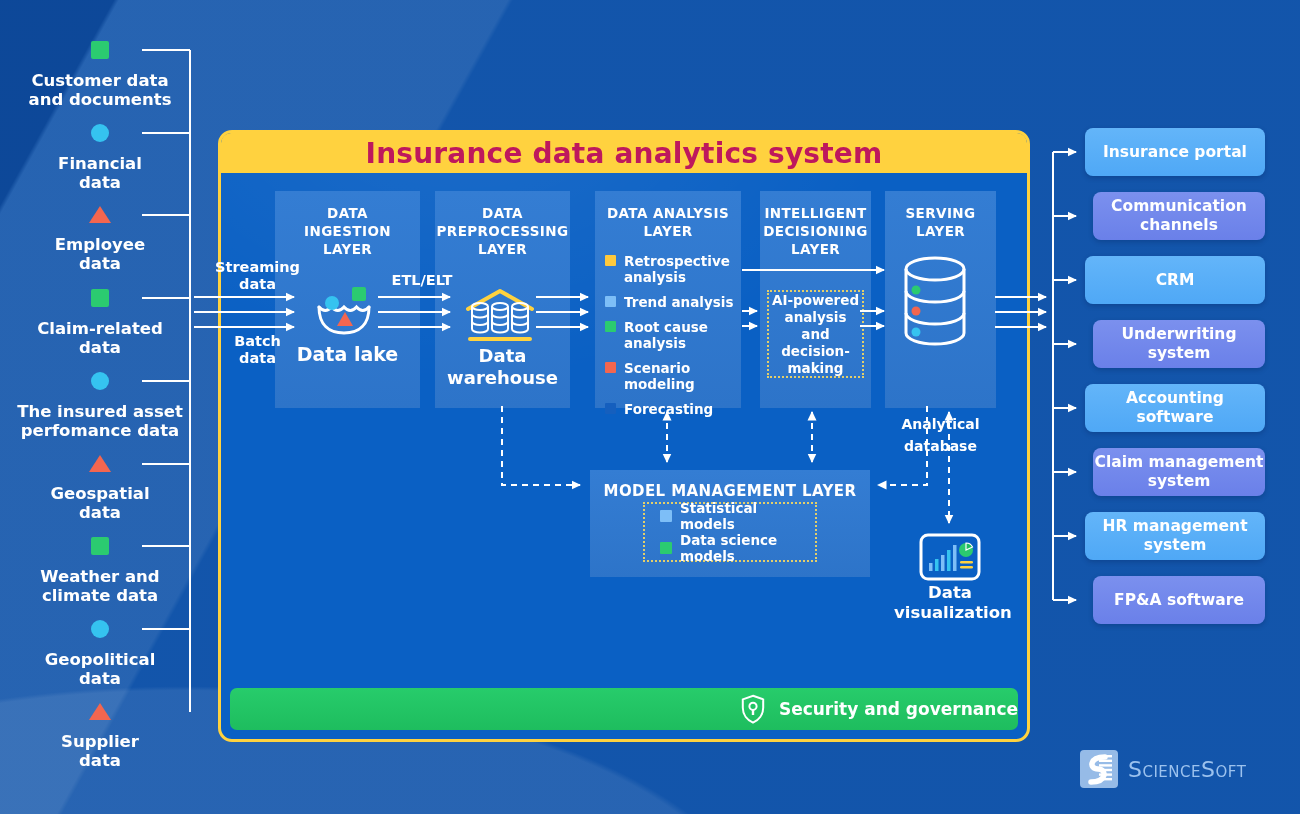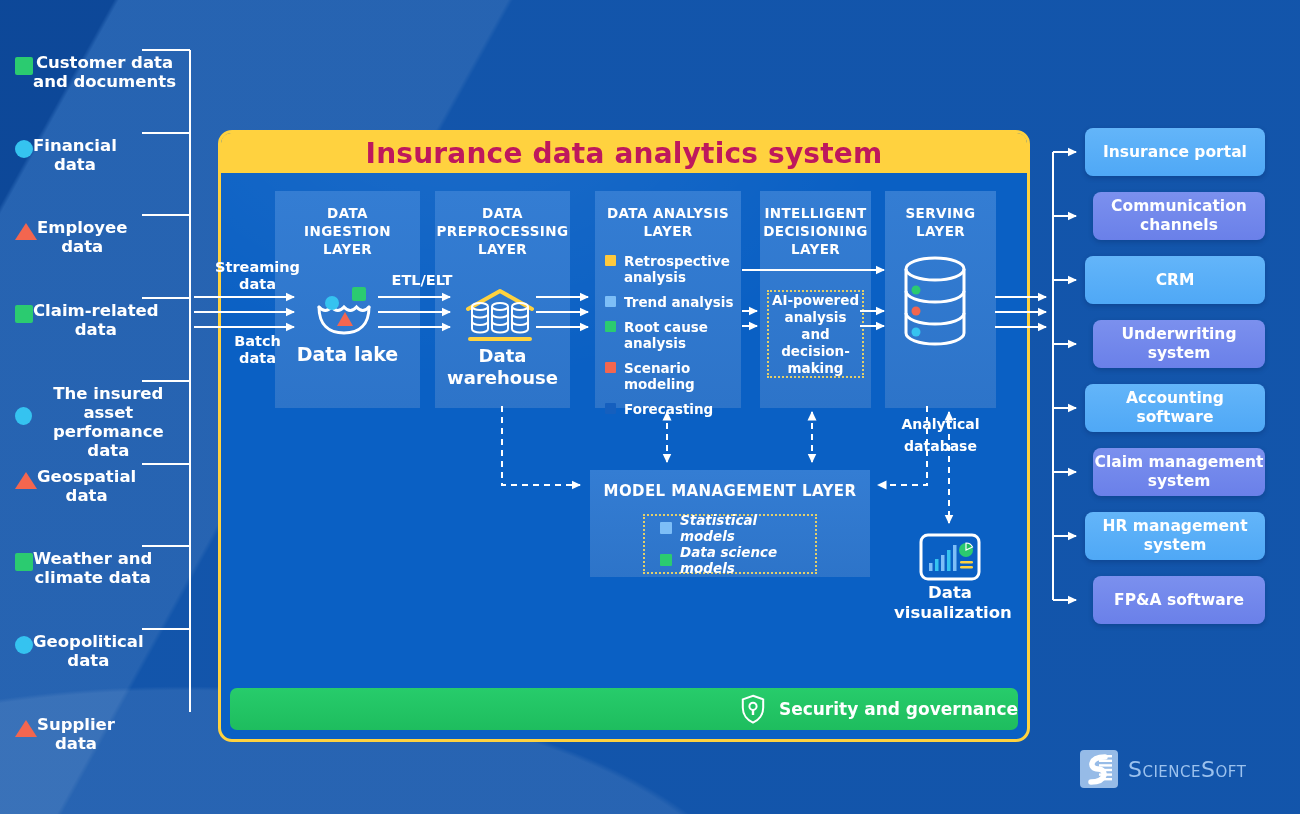--- a/index.html
+++ b/index.html
@@ -10,21 +10,21 @@
   }
   #stage {
     position:relative; width:1300px; height:814px; overflow:hidden;
     background:
       radial-gradient(ellipse 980px 430px at 14% 116%, rgba(255,255,255,0.09) 0 59%, rgba(255,255,255,0) 60%),
       linear-gradient(119deg, rgba(8,32,88,0.20) 0%, rgba(8,32,88,0.20) 6.5%, rgba(255,255,255,0.10) 6.8%, rgba(255,255,255,0.10) 29%, rgba(255,255,255,0.02) 29.3%),
       #0E52A9;
   }
 
   
-  .source { position:absolute; left:15px; width:170px; display:flex; flex-direction:row; align-items:center; }
+  .source { position:absolute; left:15px; width:170px; display:flex; flex-direction:column; align-items:center; }
   .shape { display:block; }
   .shape[data-shape="square"]   { width:18px; height:18px; background:#2BCB70; border-radius:2px; }
   .shape[data-shape="circle"]   { width:18px; height:18px; background:#35C3F0; border-radius:50%; }
   .shape[data-shape="triangle"] { width:0; height:0; border-left:11px solid transparent; border-right:11px solid transparent; border-bottom:17px solid #F3664F; }
   .source-label { margin-top:12px; font-size:16.5px; line-height:19px; font-weight:bold; text-align:center; white-space:pre-line; }
 
   
   #main-box {
     position:absolute; left:218px; top:130px; width:812px; height:612px;
     border:3px solid #FFD23F; border-radius:14px;
@@ -53,22 +53,22 @@
 
   .ai-box {
     position:absolute; left:7px; top:99px; width:97px; height:88px;
     border:2px dotted #E3CF6B; display:flex; align-items:center; justify-content:center;
     text-align:center; font-size:13.5px; line-height:17px; font-weight:600; white-space:pre-line;
   }
 
   #model-box { position:absolute; left:590px; top:470px; width:280px; height:107px; background:linear-gradient(180deg,#347DD3,#2D74C9); }
   #model-title { padding-top:12px; text-align:center; font-weight:bold; font-size:15px; letter-spacing:0.4px; }
   #model-inner {
-    position:absolute; left:53px; top:44px; width:174px; height:60px;
-    border:2px dotted #E3CF6B; display:flex; flex-direction:column; justify-content:center; padding-left:15px;font-style:italic;
+    position:absolute; left:53px; top:32px; width:174px; height:60px;
+    border:2px dotted #E3CF6B; display:flex; flex-direction:column; justify-content:center; padding-left:15px;
   }
   .model-item { display:flex; gap:8px; align-items:center; font-size:13.5px; font-weight:600; }
   .model-item .bullet { margin-top:0; flex:0 0 12px; width:12px; height:12px; }
 
   
   .flow-label { position:absolute; font-weight:bold; font-size:14.5px; line-height:17px; text-align:center; white-space:pre-line; }
 
   
   #dataviz-label { position:absolute; left:894px; top:583px; width:112px; text-align:center; font-weight:bold; font-size:16.5px; line-height:20px; white-space:pre-line; }
 

